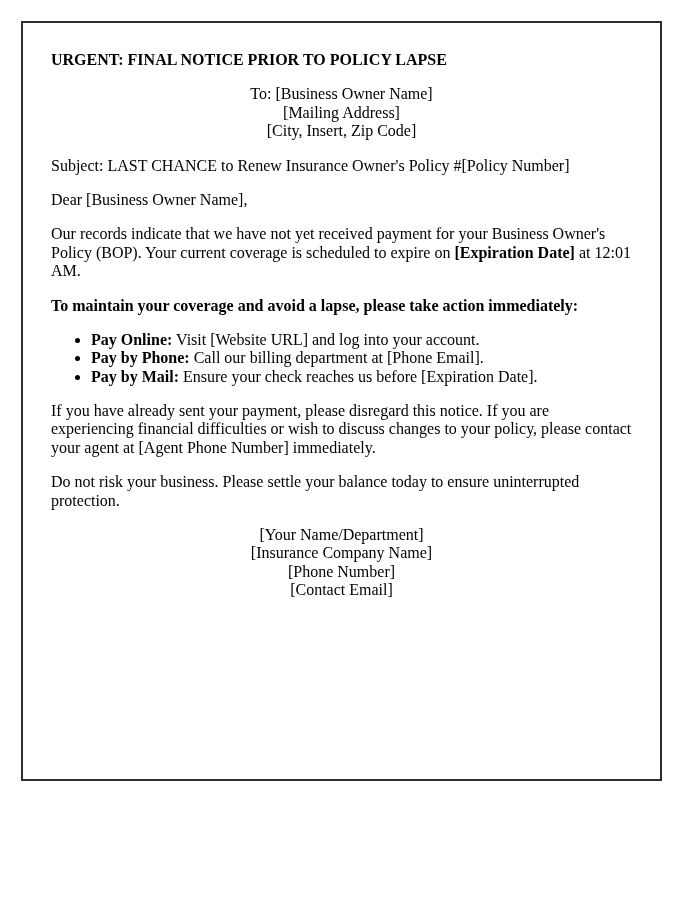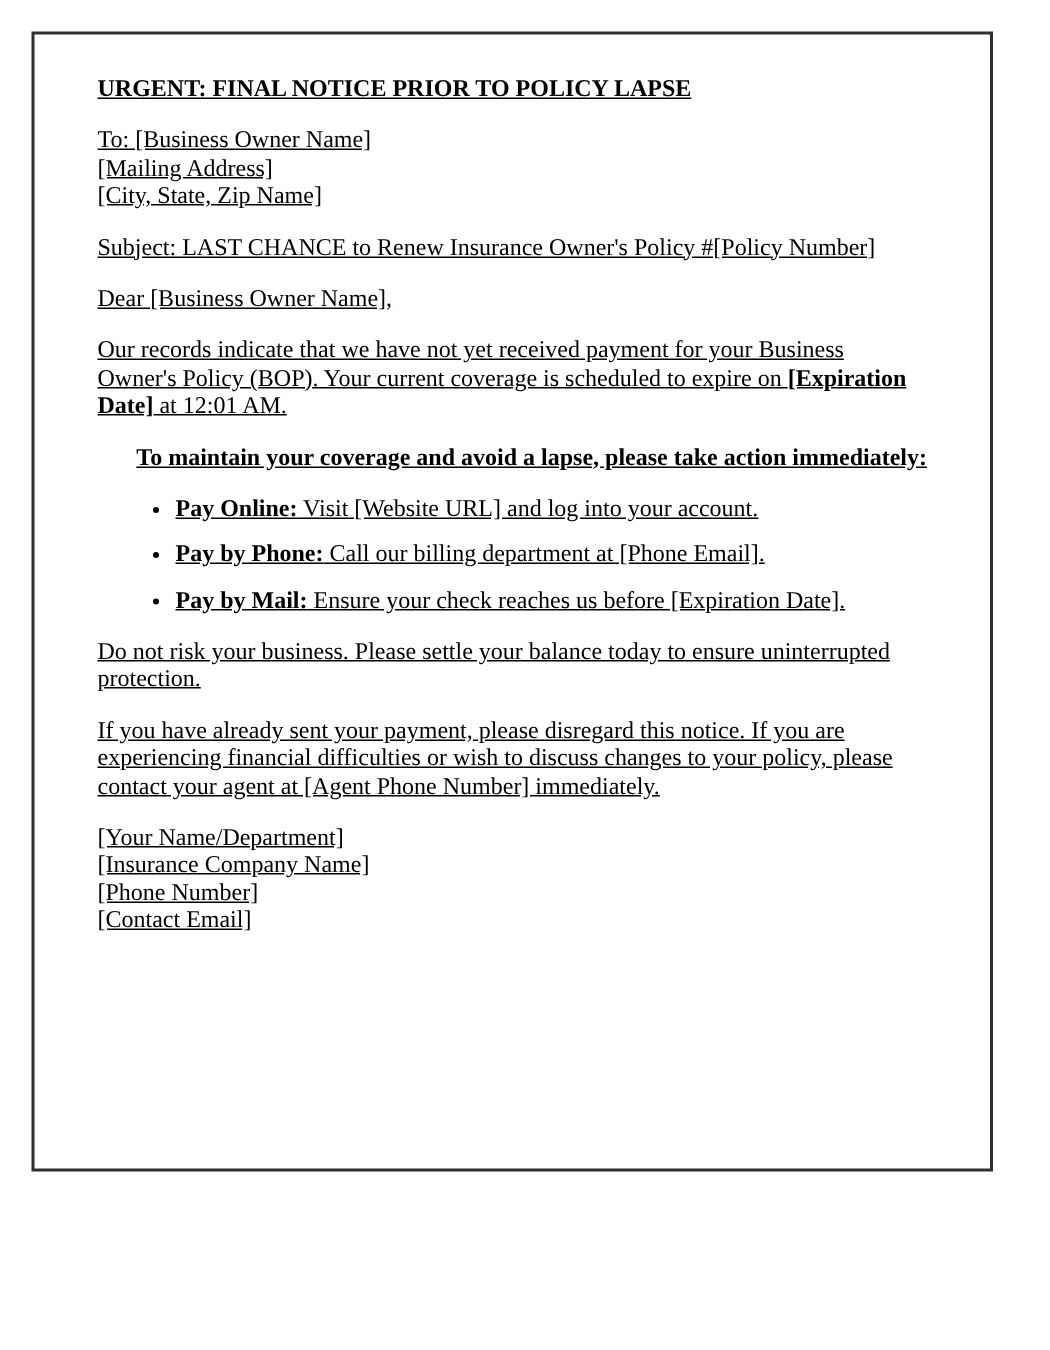--- a/index.html
+++ b/index.html
@@ -22,84 +22,83 @@
   }
   .letter-box {
     position: absolute;
     left: 21px;
     top: 21px;
     width: 641px;
     height: 760px;
     box-sizing: border-box;
     border: 2px solid #2e2e2e;
     background: #ffffff;
-    padding: 28px 42px;
+    padding: 28px 28px;
     overflow: hidden;
-    text-decoration: underline;
   }
   .letter-box p {
     margin: 0 0 16px 0;
   }
   .title {
     font-weight: bold;
   }
   .address-block div,
   .signature-block div {
     line-height: 1.15;
   }
   .address-block,
   .signature-block {
     margin: 0 0 16px 0;
+    text-align: center;
   }
   .bold {
     font-weight: bold;
-    text-align: right;
   }
   ul.pay-options {
     margin: 0 0 16px 0;
     padding: 0 0 0 40px;
     list-style-type: disc;
   }
   ul.pay-options li {
-    margin: 12px;
+    margin: 0;
   }
 </style>
 </head>
 <body>
 
 <div class="page">
   <div class="letter-box">
 
     <p class="title">URGENT: FINAL NOTICE PRIOR TO POLICY LAPSE</p>
 
 
     <div class="address-block">
       <div>To: [Business Owner Name]</div>
       <div>[Mailing Address]</div>
-      <div>[City, State, Zip Name]</div>
+      <div>[City, Insert, Zip Code]</div>
     </div>
 
     <p>Subject: LAST CHANCE to Renew Insurance Owner's Policy #[Policy Number]</p>
 
     <p>Dear [Business Owner Name],</p>
 
     <p><span>Our records indicate that we have not yet received payment for your Business Owner's Policy (BOP). Your current coverage is scheduled to expire on </span><span class="bold">[Expiration Date]</span><span> at 12:01 AM.</span></p>
 
 
     <p class="bold">To maintain your coverage and avoid a lapse, please take action immediately:</p>
 
     <ul class="pay-options">
       <li><span class="bold">Pay Online:</span><span> Visit [Website URL] and log into your account.</span></li>
       <li><span class="bold">Pay by Phone:</span><span> Call our billing department at [Phone Email].</span></li>
       <li><span class="bold">Pay by Mail:</span><span> Ensure your check reaches us before [Expiration Date].</span></li>
     </ul>
 
+    <p>If you have already sent your payment, please disregard this notice. If you are experiencing financial difficulties or wish to discuss changes to your policy, please contact your agent at [Agent Phone Number] immediately.</p>
+
     <p>Do not risk your business. Please settle your balance today to ensure uninterrupted protection.</p>
-
-    <p>If you have already sent your payment, please disregard this notice. If you are experiencing financial difficulties or wish to discuss changes to your policy, please contact your agent at [Agent Phone Number] immediately.</p>
 
 
     <div class="signature-block">
       <div>[Your Name/Department]</div>
       <div>[Insurance Company Name]</div>
       <div>[Phone Number]</div>
       <div>[Contact Email]</div>
     </div>
 
   </div>

